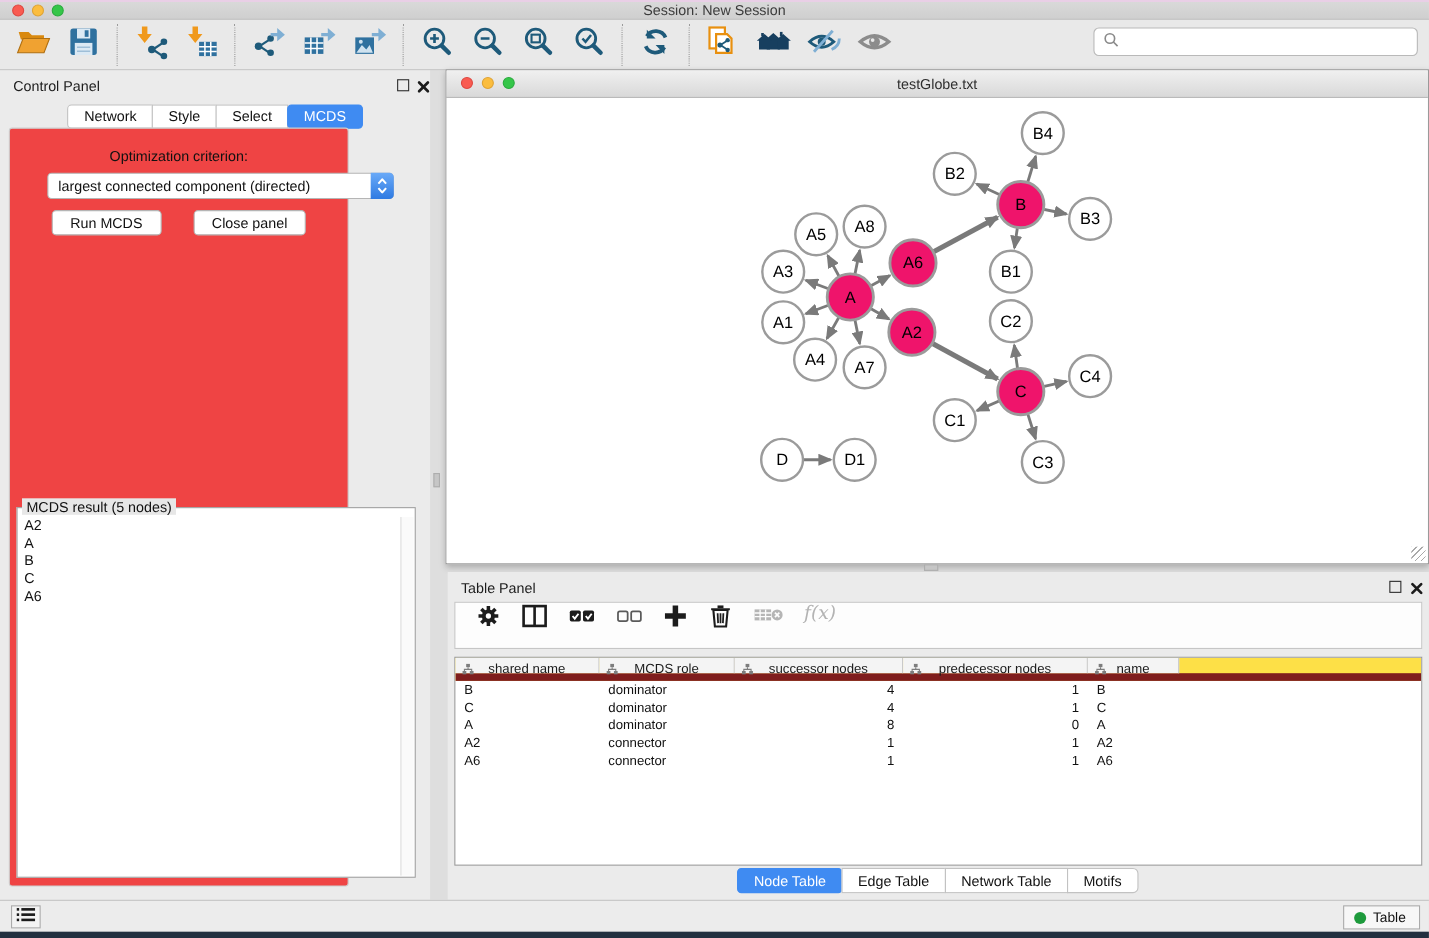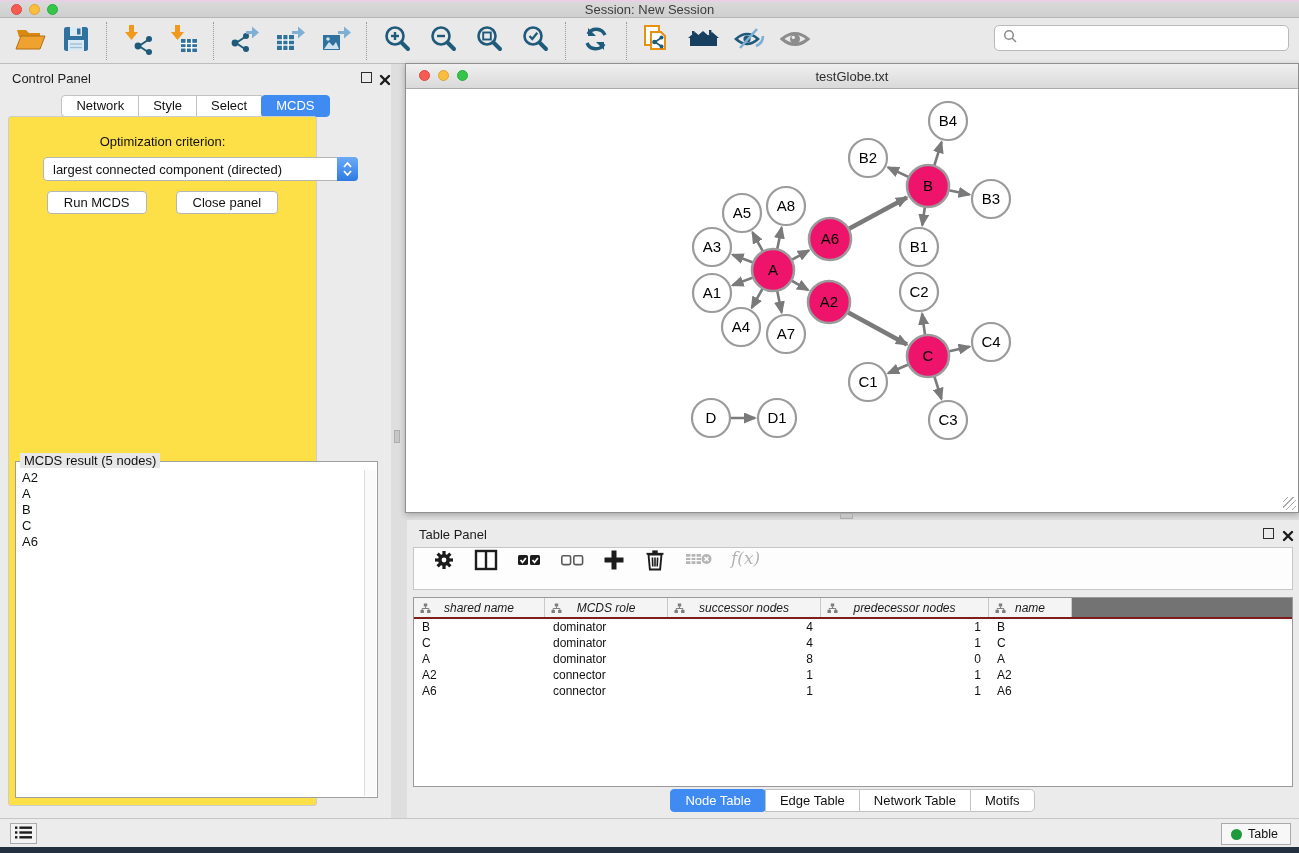--- a/index.html
+++ b/index.html
@@ -38,21 +38,21 @@
   .panel-title { position:absolute; left:12px; top:3px; font-size:13px; color:#1c1c1c; }
   .panel-float { position:absolute; width:11px; height:11px; border:1.6px solid #2d2d2d; top:4px; }
   .panel-close { position:absolute; width:12px; height:12px; top:4px; }
   .cp-tabs { position:absolute; left:0; top:31px; width:100%; display:flex; justify-content:center; }
   .tab { height:22px; line-height:20px; padding:0 14px; background:#fff; border:1px solid #c2c2c2;
     font-size:13px; color:#111; margin-left:-1px; }
   .cp-tabs .tab:first-child { border-radius:4px 0 0 4px; margin-left:0; }
   .cp-tabs .tab:last-child { border-radius:0 4px 4px 0; }
   .tab.active { background:#3f8bf2; border-color:#3f8bf2; color:#fff; border-radius:4px !important; }
   .cp-body { position:absolute; left:8px; top:52px; width:309px; height:690px;
-    background:#fde047; border:1px solid #cdcdcd; border-radius:3px; }
+    background:#ef4444; border:1px solid #cdcdcd; border-radius:3px; }
   .opt-label { position:absolute; left:0; width:100%; top:17px; text-align:center;
     font-size:13px; color:#111; }
   .select { position:absolute; left:34px; top:40px; width:315px; height:24px; background:#fff;
     border:1px solid #b5b5b5; border-radius:4px; display:flex; align-items:center; }
   .sel-text { flex:1; font-size:13px; padding-left:9px; color:#111; white-space:nowrap; }
   .sel-stepper { width:21px; height:24px; margin-right:-1px; border-radius:0 4px 4px 0;
     background:linear-gradient(#6aaaf8, #2e7ae2); display:flex; flex-direction:column;
     align-items:center; justify-content:center; gap:2px; }
   .cp-buttons { position:absolute; left:0; top:74px; width:100%; display:flex; justify-content:center; gap:29px; }
   .btn { height:23px; line-height:21px; padding:0 16px; background:#fff; border:1px solid #b5b5b5;
@@ -78,21 +78,21 @@
   .resize-grip { position:absolute; right:2px; bottom:2px; width:13px; height:13px;
     background:repeating-linear-gradient(135deg, transparent 0 3px, #a9a9a9 3px 4px); }
   .divider-handle { position:absolute; background:#c6c6c6; border:1px solid #adadad; }
 
   
   .table-panel { position:absolute; left:407px; top:456px; width:892px; height:298px; background:#ebebeb; }
   .tp-toolbar { position:absolute; left:6px; top:27px; width:880px; height:43px; background:#fdfdfd;
     border:1px solid #c6c6c6; display:flex; align-items:flex-start; gap:17px; padding-left:18px; }
   .tp-table { position:absolute; left:6px; top:77px; width:880px; height:190px; background:#fff;
     border:1px solid #9a9a9a; overflow:hidden; }
-  .tbl-header { display:flex; height:21px; background:#737373; border-bottom:2px solid #7f1d1d;font-style:italic; }
+  .tbl-header { display:flex; height:21px; background:#fde047; border-bottom:7px solid #7f1d1d; }
   .tbl-col { position:relative; background:#f4f4f4; border-right:1px solid #c9c9c9;
     font-size:12px; color:#1a1a1a; text-align:center; line-height:20px; }
   .tbl-col .sort-ic { position:absolute; left:6px; top:5px; }
   .tbl-row { display:flex; height:16px; }
   .tbl-cell { font-size:12px; color:#111; line-height:16px; padding:0 8px; white-space:nowrap; }
   .tp-tabs { position:absolute; left:0; top:269px; width:100%; display:flex; justify-content:center; }
   .tp-tabs .tab { height:23px; line-height:21px; }
   .tp-tabs .tab:first-child { border-radius:5px 0 0 5px; }
   .tp-tabs .tab:last-child { border-radius:0 5px 5px 0; }
 

